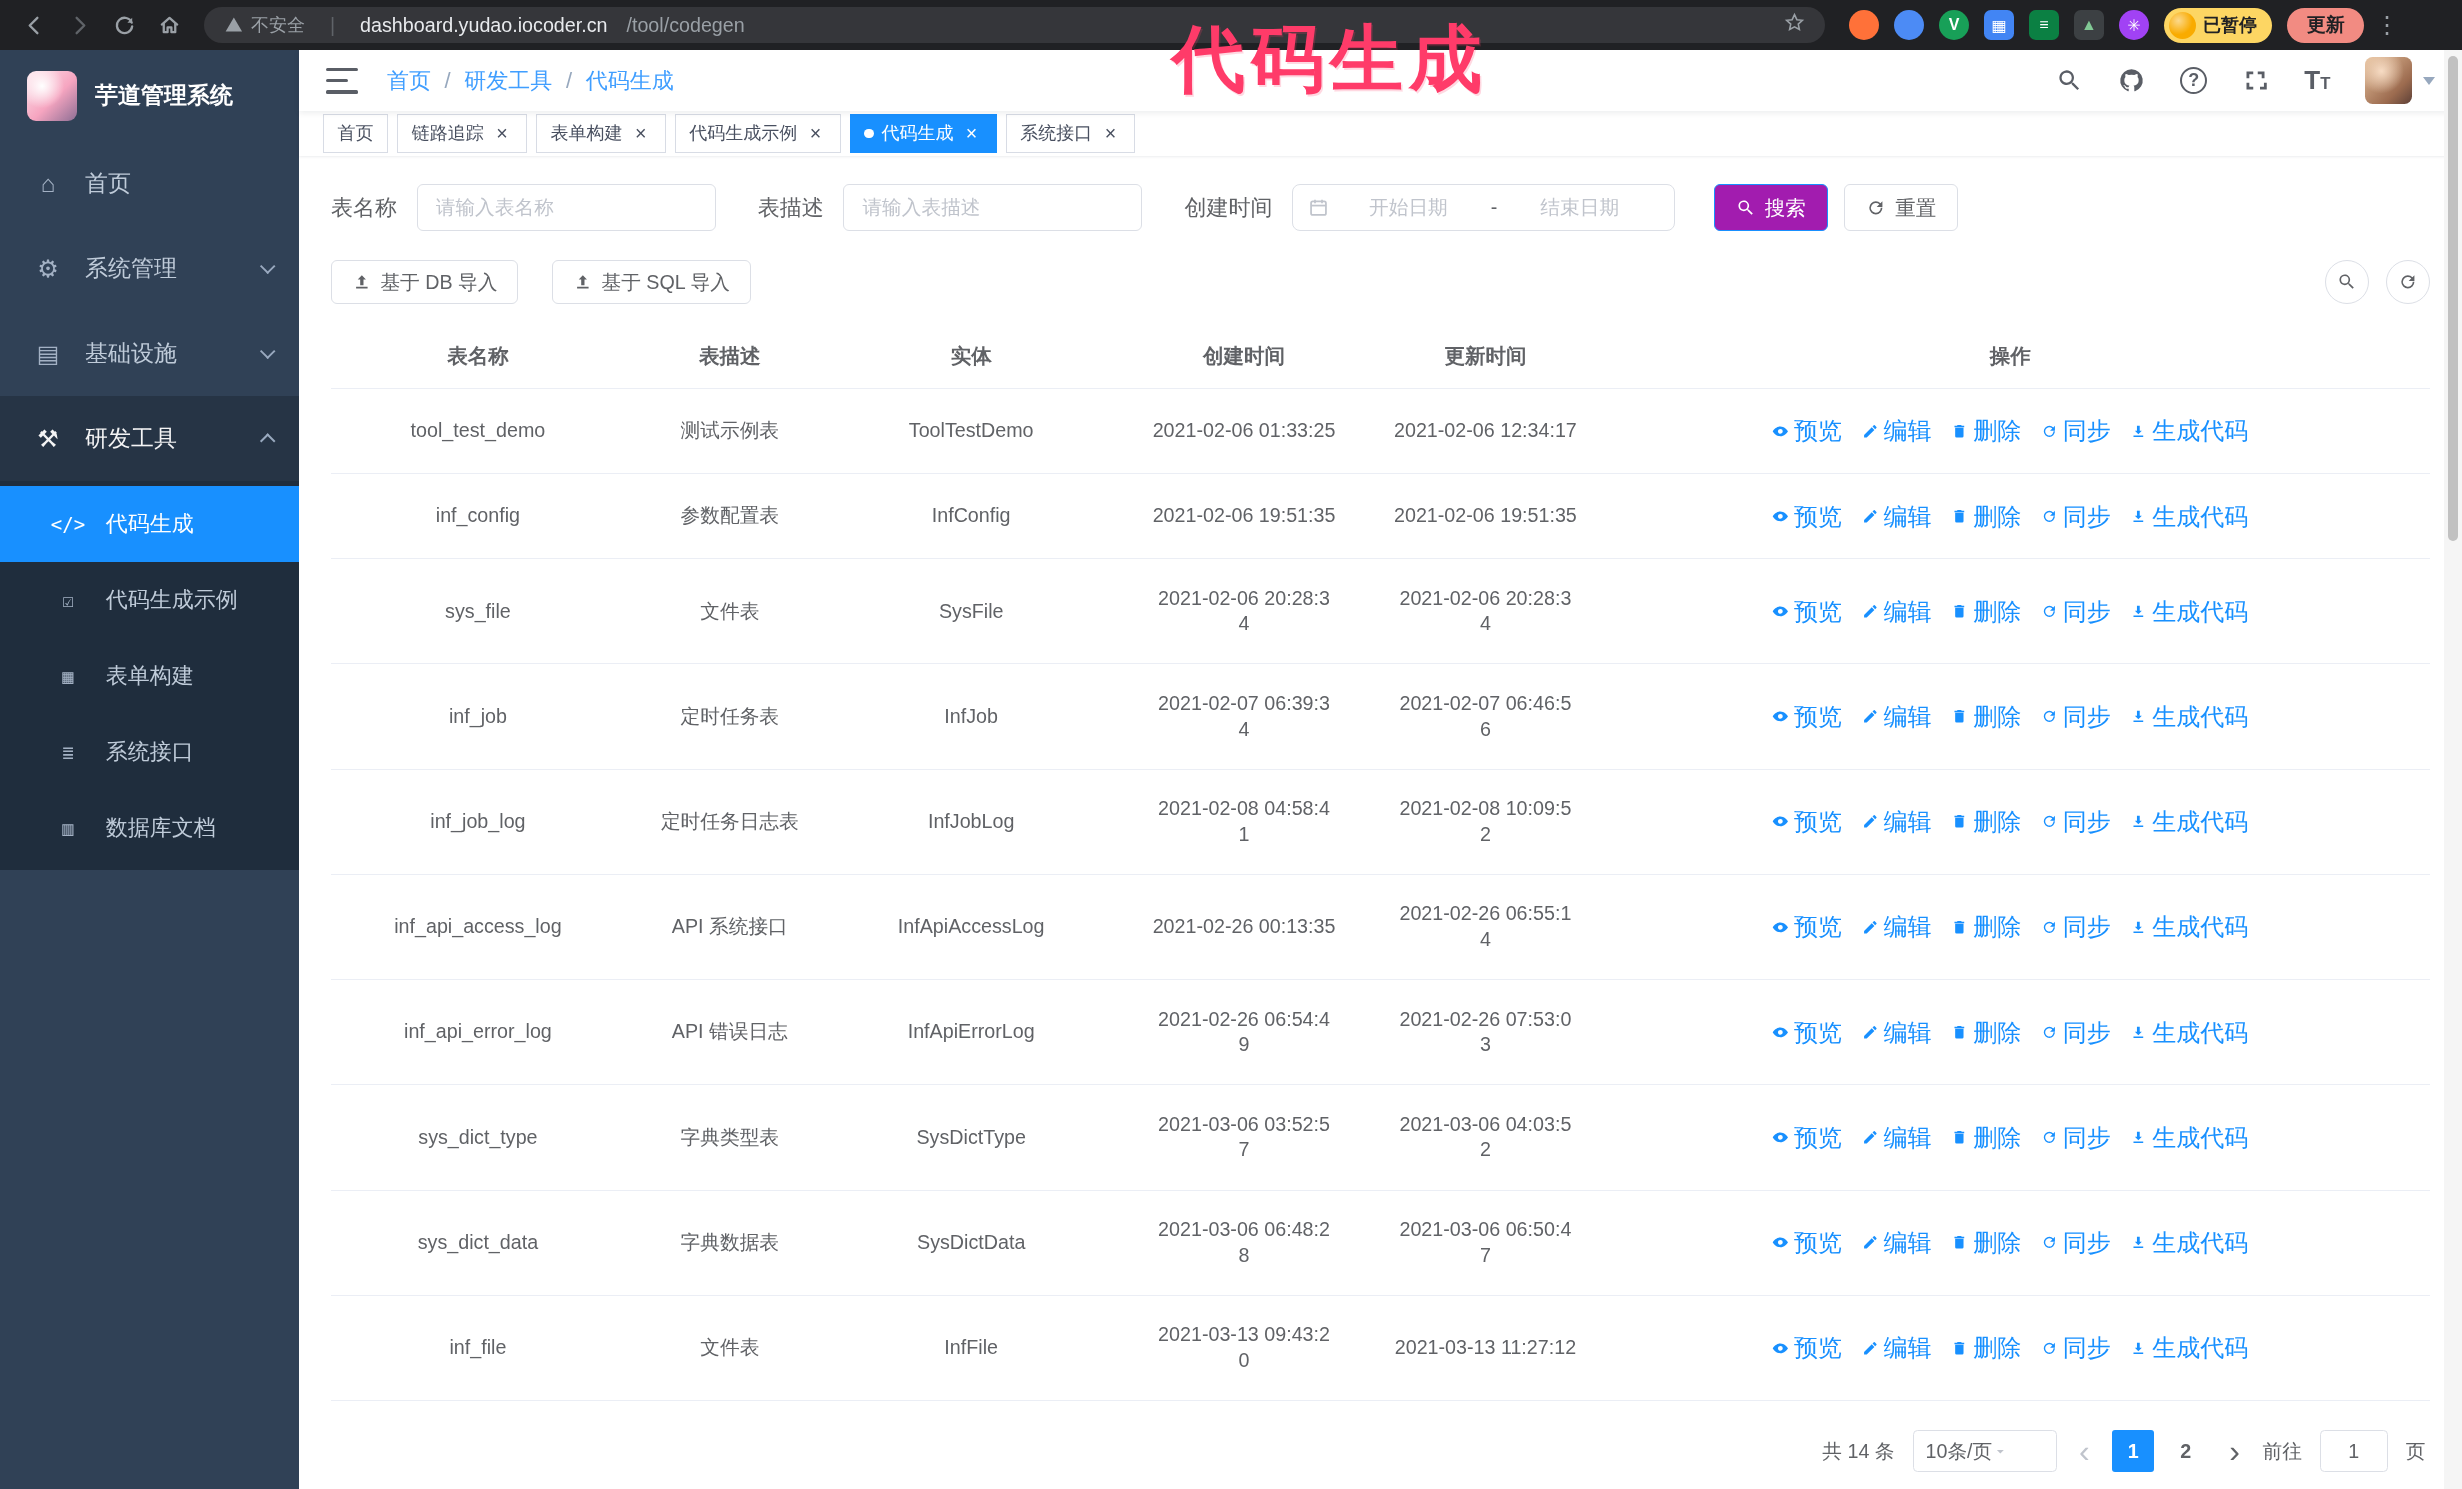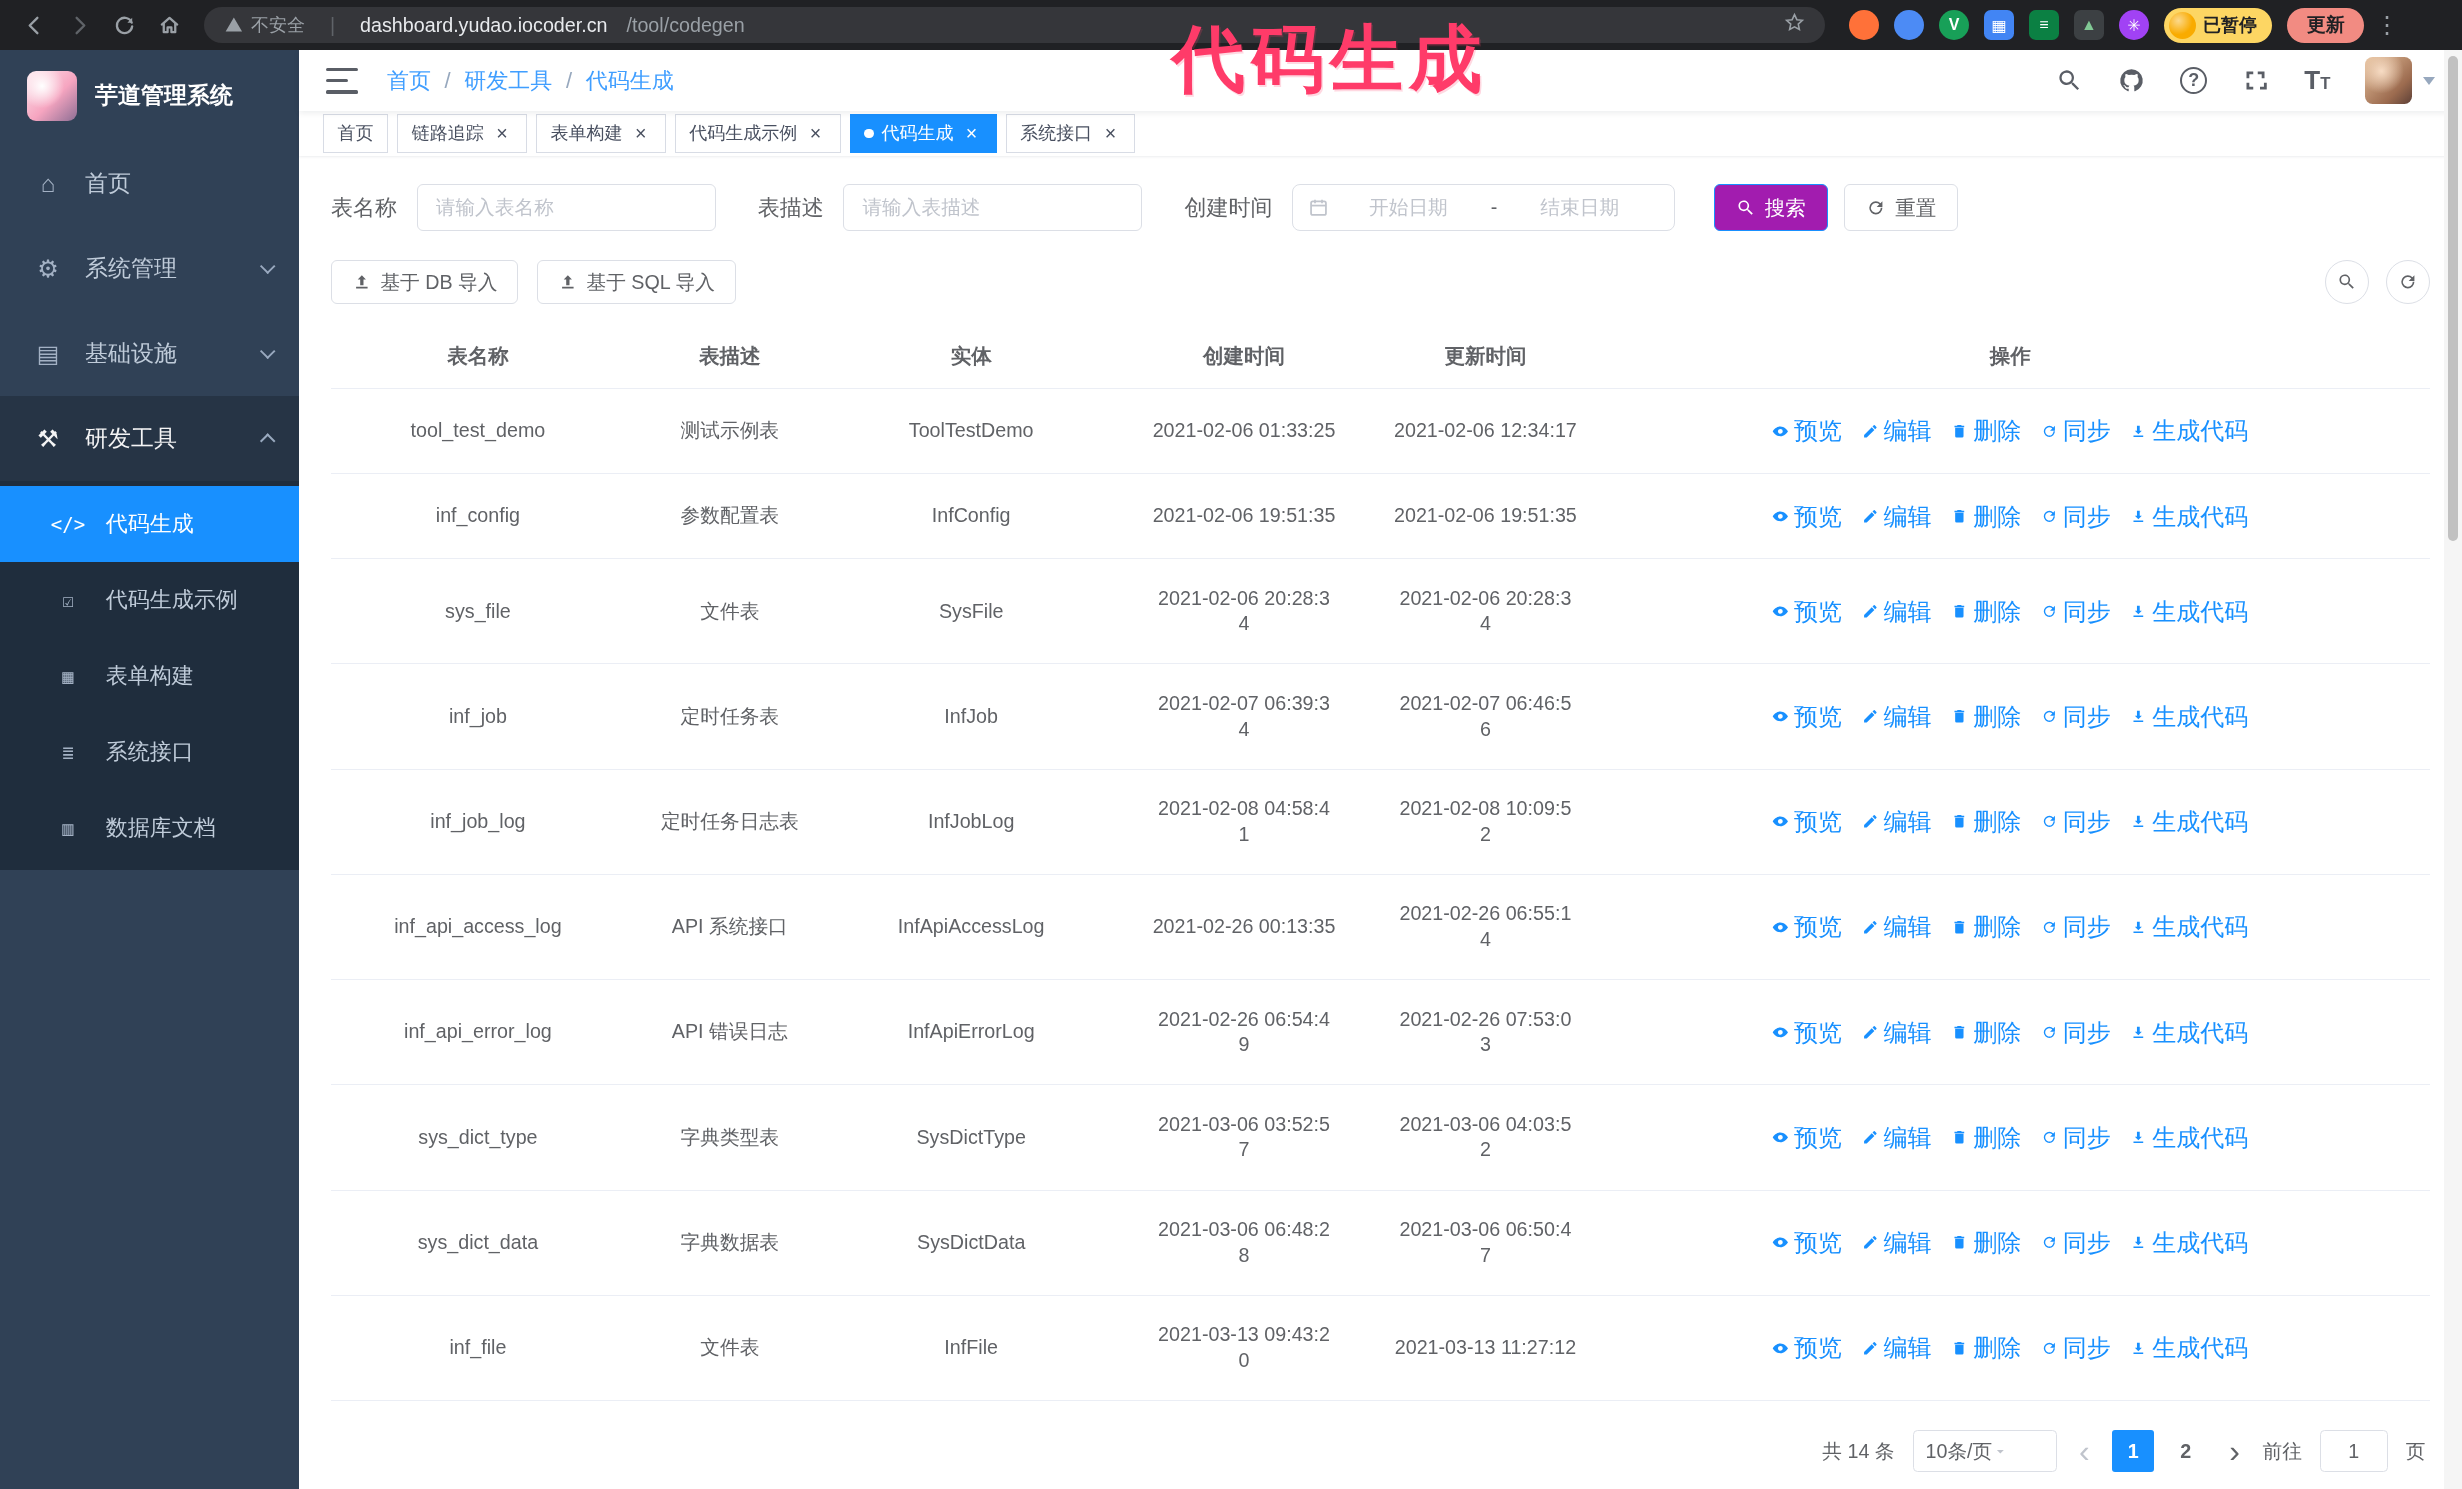--- a/index.html
+++ b/index.html
@@ -87,21 +87,21 @@
   .fgap { width: 42px; flex: none; }
   .date-range { width: 383px; height: 47px; border: 0.8px solid #dcdfe6; border-radius: 8px; display: flex; align-items: center; padding: 0 15px; color: #c0c4cc; font-size: 19.7px; cursor: pointer; }
   .date-range svg { width: 21px; height: 21px; fill: none; stroke: #c0c4cc; stroke-width: 2; flex: none; }
   .dr-text { flex: 1; text-align: center; white-space: nowrap; }
   .dr-sep { color: #606266; padding: 0 3px; }
   .btn { height: 47px; border-radius: 6px; display: inline-flex; align-items: center; gap: 9px; font-size: 20.5px; padding: 0 21px; cursor: pointer; border: 0.8px solid #dcdfe6; background: #fff; color: #606266; font-family: inherit; white-space: nowrap; }
   .btn svg { width: 19.7px; height: 19.7px; fill: currentColor; }
   .btn.primary { background: #a21caf; border-color: #1890ff; color: #fff; }
   .btn.ml-lg { margin-left: 39px; } .btn.ml-sm { margin-left: 16.7px; }
   .toolbar-row { display: flex; align-items: center; margin-bottom: 6px; }
-  .btn.small { height: 44px; font-size: 19.7px; padding: 0 19.7px; margin-right: 19px; }
+  .btn.small { height: 44px; font-size: 19.7px; padding: 0 19.7px; margin-right: 34px; }
   .toolbar-spacer { margin-left: auto; }
   .mini { width: 44px; height: 44px; border-radius: 50%; border: 0.8px solid #dcdfe6; display: flex; align-items: center; justify-content: center; color: #606266; margin-left: 16.7px; cursor: pointer; background: #fff; }
   .mini svg { width: 19.7px; height: 19.7px; fill: currentColor; }
 
   table { width: 100%; border-collapse: collapse; margin-top: 19.7px; }
   th { font-size: 20.5px; color: #606266; font-weight: bold; padding: 18px 6px; border-bottom: 0.8px solid #ebeef5; text-align: center; white-space: nowrap; }
   td { font-size: 19.7px; color: #606266; padding: 26.5px 6px; border-bottom: 0.8px solid #ebeef5; text-align: center; line-height: 1.3; }
   td.date { white-space: pre-line; }
   td.acts { white-space: nowrap; }
   .action { display: inline-flex; align-items: center; gap: 5.3px; color: #1890ff; font-size: 24px; margin: 0 9.8px; cursor: pointer; white-space: nowrap; }

